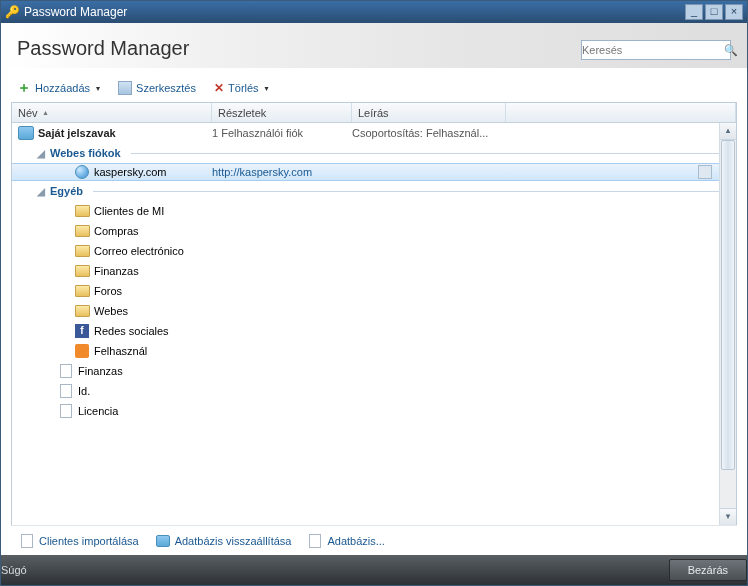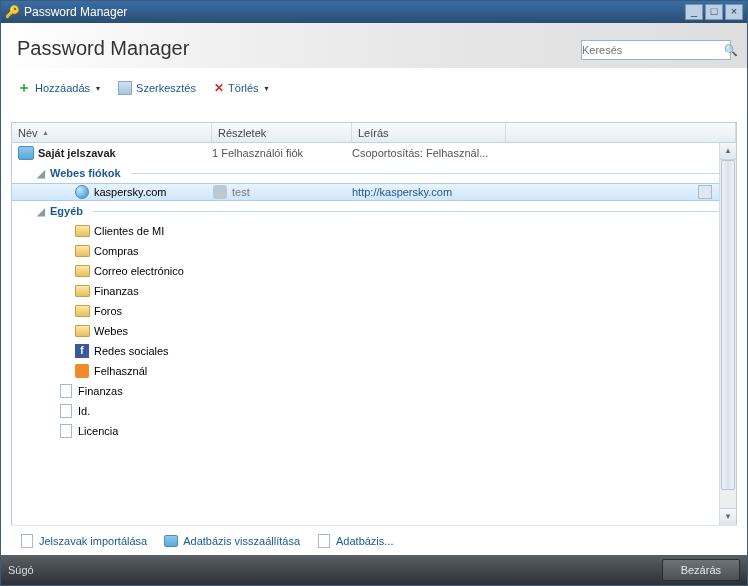--- a/index.html
+++ b/index.html
@@ -12,21 +12,21 @@
   .body1 { background: linear-gradient(to right, #ffffff 0%, #f0f0f0 30%, #e6e6e6 60%, #dedede 100%); padding: 14px 16px 8px 16px; display: flex; align-items: flex-end; }
   .body1 h1 { font-size: 20px; font-weight: normal; color: #333; }
   .body1 .spacer { flex: 1; }
   .searchwrap { width: 150px; height: 20px; border: 1px solid #9cb3c9; background: #fff; display: flex; align-items: center; padding: 0 0; }
   .searchwrap input { flex: 1; border: none; outline: none; font-size: 11px; color: #555; background: transparent; }
   .searchwrap .sicon { color: #8eaac3; }
   .below-header { flex: 1; display: flex; flex-direction: column; background: #fff; padding: 6px 10px 0 10px; }
   .toolbar { height: 28px; display: flex; align-items: center; gap: 18px; padding: 0 6px; }
   .tbtn { display: flex; align-items: center; gap: 4px; color: #1a5891; cursor: pointer; }
   .dropdown-tri { font-size: 8px; color: #333; margin-left: 2px; }
-  .content { flex: 1; border: 1px solid #bfcddb; border-bottom: none; display: flex; flex-direction: column; position: relative; margin-top: 20px; }
+  .content { flex: 1; border: 1px solid #bfcddb; border-bottom: none; display: flex; flex-direction: column; position: relative; }
   .cols { display: flex; height: 20px; background: linear-gradient(#f8fafc, #e6edf3); border-bottom: 1px solid #c5d2de; color: #444; }
   .colcell { display: flex; align-items: center; padding: 0 6px; border-right: 1px solid #d3dde6; }
   .c1 { width: 200px; }
   .c2 { width: 140px; }
   .c3 { width: 154px; }
   .c4 { flex: 1; }
   .sorttri { margin-left: 6px; font-size: 8px; color: #777; }
   .gridbody { flex: 1; display: flex; background: #fff; }
   .gridleft { flex: 1; position: relative; overflow: hidden; }
   .vscroll { width: 17px; background: #eceef0; border-left: 1px solid #d3dde6; display: flex; flex-direction: column; }
@@ -58,21 +58,21 @@
   .ic-fb { width: 14px; height: 14px; background: #3b5998; color: #fff; font-weight: bold; font-size: 10px; text-align: center; line-height: 14px; }
   .ic-paper { width: 12px; height: 14px; background: #fff; border: 1px solid #aab7c4; }
   .ic-rss { width: 14px; height: 14px; background: #f18a2b; border-radius: 2px; }
   .ic-plus { color: #2d9d2d; font-weight: bold; font-size: 14px; }
   .ic-edit { width: 14px; height: 14px; background: linear-gradient(#d0e2f2,#a8c5e0); border: 1px solid #8ba8c4; }
   .ic-x { color: #c0392b; font-weight: bold; font-size: 12px; }
   .ic-lock { color: #f0e07d; font-size: 12px; }
   .ic-cfg { width: 14px; height: 14px; background: #dfe8f0; border: 1px solid #a8bcd0; }
   .bottom-links { height: 30px; border-top: 1px solid #dfe6ec; display: flex; align-items: center; gap: 16px; padding: 0 8px; }
   .bottom-links .blink { display: flex; align-items: center; gap: 4px; color: #1a5891; cursor: pointer; }
-  .footer { height: 30px; background: linear-gradient(#5a5f64, #2d3135); display: flex; align-items: center; color: #d8dde2; padding: 0 7px; }
+  .footer { height: 30px; background: linear-gradient(#5a5f64, #2d3135); display: flex; align-items: center; color: #d8dde2; padding: 0 0; }
   .footer .flink { cursor: pointer; }
   .footer .spacer { flex: 1; }
   .footer .closebtn { height: 22px; padding: 0 18px; background: linear-gradient(#6e7379,#4b5055); border: 1px solid #2a2d30; color: #e6eaee; border-radius: 2px; cursor: pointer; display: flex; align-items: center; }
 </style>
 </head>
 <body>
 
 <div class="window">
 
   <div class="titlebar">
@@ -155,26 +155,20 @@
           </div>
 
           <div class="row sel">
             <div class="rc1">
               <span class="indent2"></span>
               <span class="ic">
                   <span class="ic-globe"></span>
                 </span>
               <span>kaspersky.com</span>
             </div>
-            <div class="rc2">
-              <span class="ic">
-                  <span class="ic-user"></span>
-                </span>
-              <span>test</span>
-            </div>
             <div class="rc3">
                 <span>http://kaspersky.com</span>
               </div>
             <div class="rc4">
                 <span class="ic">
                   <span class="ic-cfg"></span>
                 </span>
               </div>
           </div>
 
@@ -298,21 +292,21 @@
           <div class="arr bot">▾</div>
         </div>
       </div>
     </div>
 
     <div class="bottom-links">
       <div class="blink">
         <span class="ic">
             <span class="ic-paper"></span>
           </span>
-        <span>Jelszavak importálása</span>
+        <span>Clientes importálása</span>
       </div>
       <div class="blink">
         <span class="ic">
             <span class="ic-db" style="width:14px;height:12px"></span>
           </span>
         <span>Adatbázis visszaállítása</span>
       </div>
       <div class="blink">
         <span class="ic">
             <span class="ic-paper"></span>

